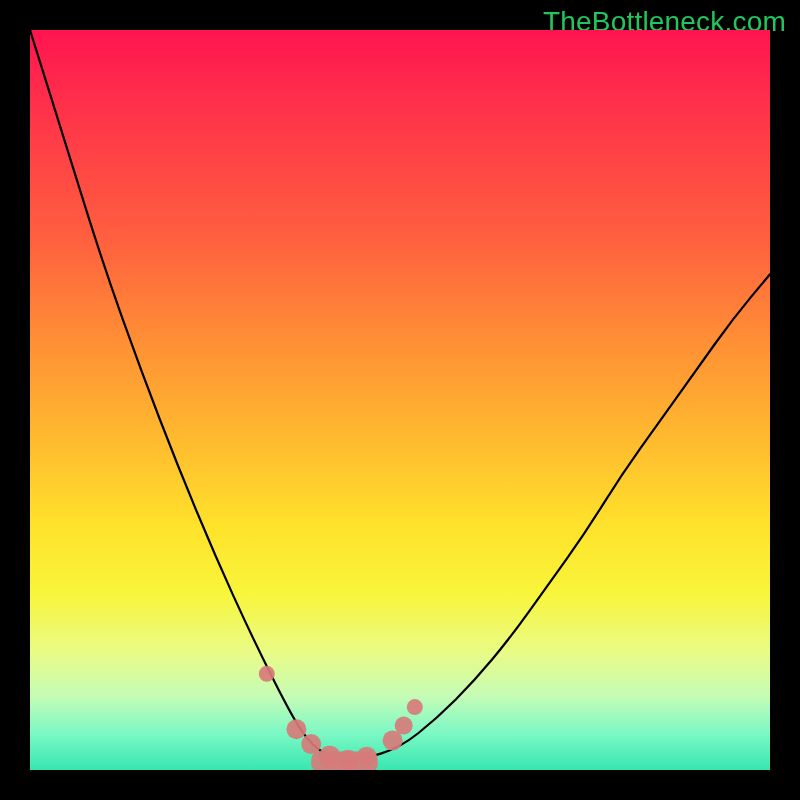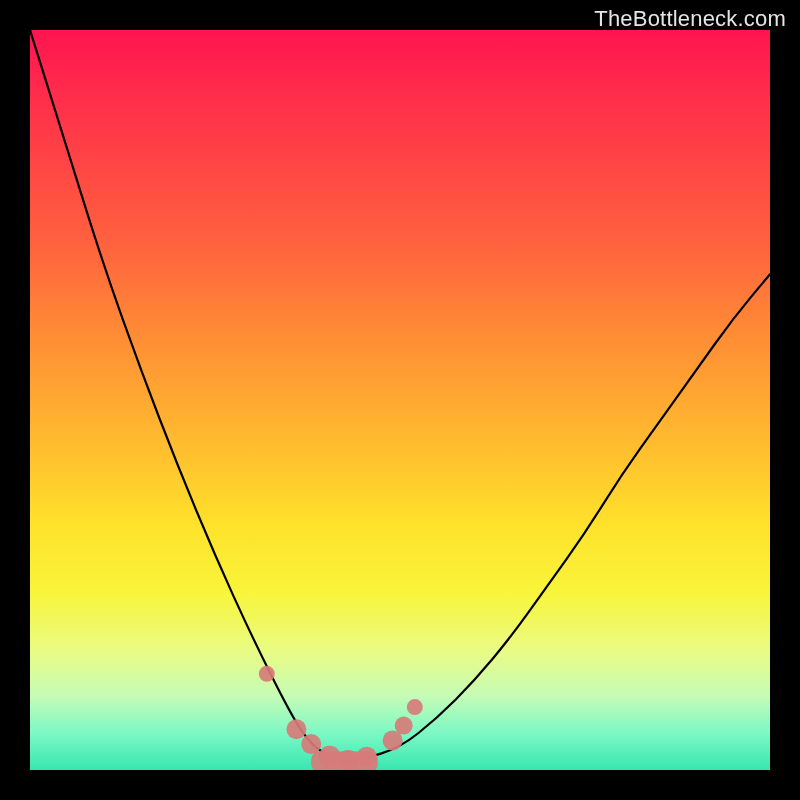--- a/index.html
+++ b/index.html
@@ -14,22 +14,22 @@
   .frame {
     position: relative;
     width: 800px;
     height: 800px;
     background: #000;
   }
   .watermark {
     position: absolute;
     top: 6px;
     right: 14px;
-    color: #e5e5e5;
-    font-size: 22px;
+    color: #22c55e;
+    font-size: 28px;
     font-weight: 500;
     letter-spacing: 0.2px;
     user-select: none;
   }
   .plot {
     position: absolute;
     left: 30px;
     top: 30px;
     width: 740px;
     height: 740px;

